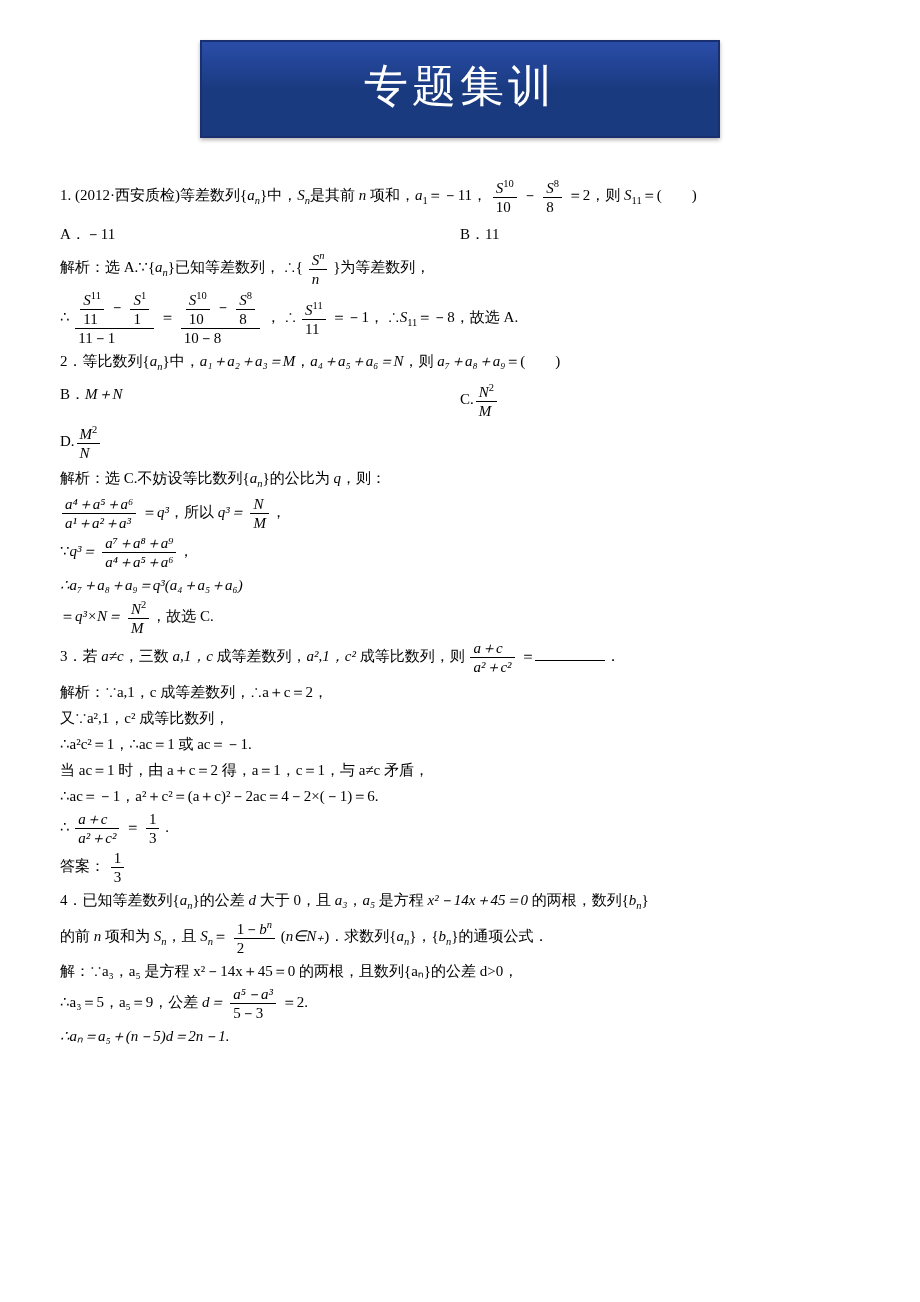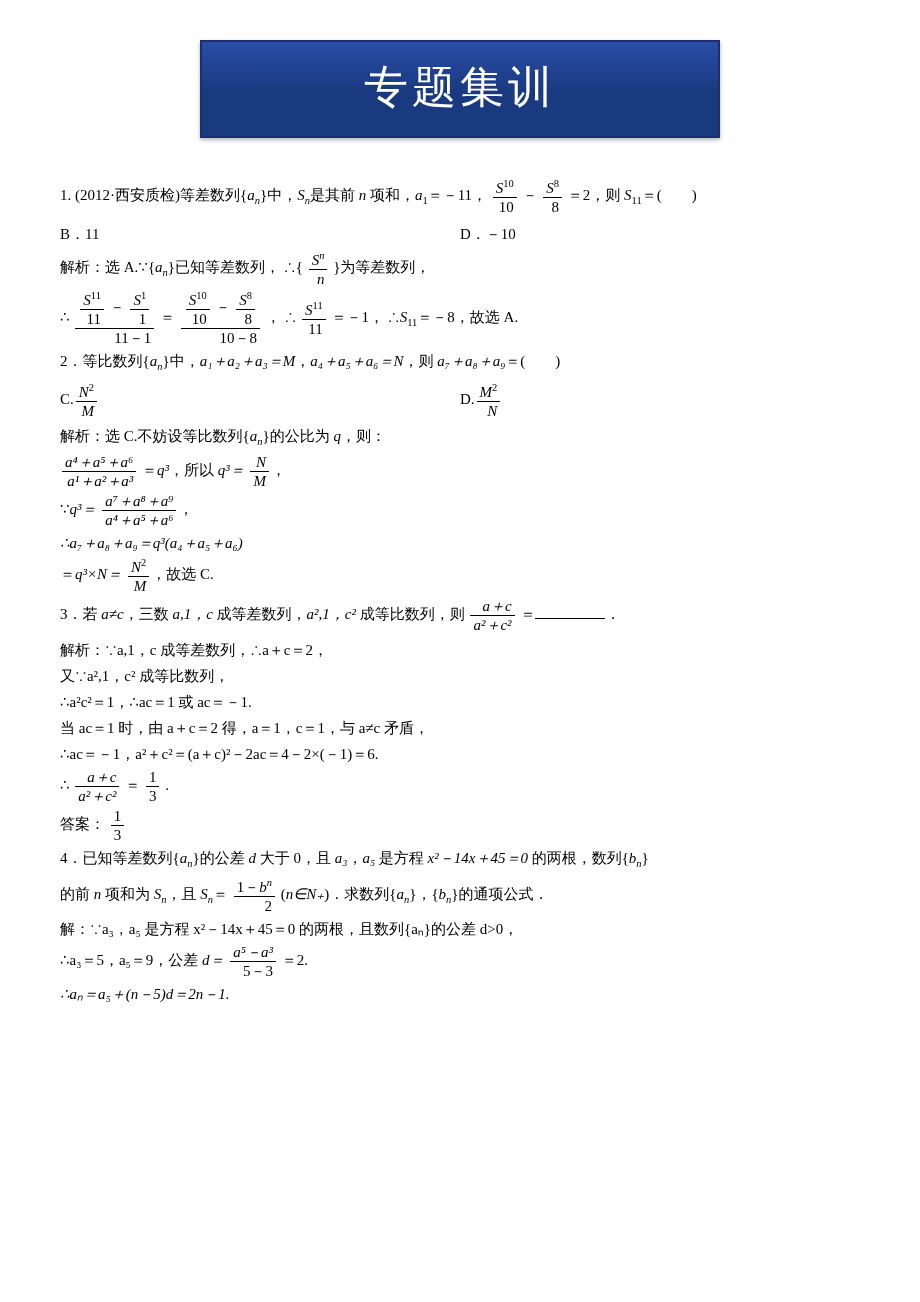--- a/index.html
+++ b/index.html
@@ -10,41 +10,41 @@
       padding: 40px 60px;
       background: #fff;
       color: #000;
       width: 800px;
     }
     .banner {
       background: linear-gradient(to bottom, #2a4da8 0%, #1a3a80 50%, #1a3a80 100%);
       color: #fff;
       text-align: center;
       font-size: 44px;
-      font-family: Liberation Sans, sans-serif;
+      font-family: Liberation Serif, serif;
       padding: 10px 0 14px 0;
       margin: 0 140px 40px 140px;
       border: 2px solid #1a2f70;
       box-shadow: 0 2px 4px rgba(0,0,0,0.3);
       letter-spacing: 4px;
     }
     .q { margin-bottom: 4px; }
     .ital { font-style: italic; }
     .choices {
       display: flex;
       flex-wrap: wrap;
     }
     .choices .col {
       width: 50%;
       margin: 2px 0;
     }
     .frac {
       display: inline-block;
       vertical-align: middle;
-      text-align: right;
+      text-align: left;
       margin: 0 2px;
     }
     .frac .num {
       display: block;
       border-bottom: 1px solid #000;
       padding: 0 3px;
       line-height: 1.2;
     }
     .frac .den {
       display: block;
@@ -68,22 +68,22 @@
 <div class="banner">专题集训</div>
 
 <div class="q">
   <span>1. (2012·西安质检)等差数列{</span><span class="ital">a</span><span class="ital sub">n</span><span>}中，</span><span class="ital">S</span><span class="ital sub">n</span><span>是其前 </span><span class="ital">n</span><span> 项和，</span><span class="ital">a</span><span class="sub">1</span><span>＝－11，</span>
   <span class="frac"><span class="num"><span class="ital">S</span><span class="sup">10</span></span><span class="den">10</span></span>
   <span>－</span>
   <span class="frac"><span class="num"><span class="ital">S</span><span class="sup">8</span></span><span class="den">8</span></span>
   <span>＝2，则 </span><span class="ital">S</span><span class="sub">11</span><span>＝(　　)</span>
 </div>
 <div class="choices">
+  <div class="col">A．－11</div>
   <div class="col">B．11</div>
-  <div class="col">D．－10</div>
 </div>
 <div class="line">
   <span>解析：选 A.∵{</span><span class="ital">a</span><span class="ital sub">n</span><span>}已知等差数列，  ∴{</span>
   <span class="frac"><span class="num"><span class="ital">S</span><span class="ital sup">n</span></span><span class="den ital">n</span></span>
   <span>}为等差数列，</span>
 </div>
 <div class="line">
   <span>∴</span>
   <span class="frac">
     <span class="num">
@@ -104,20 +104,21 @@
   </span>
   <span>，  ∴</span>
   <span class="frac"><span class="num"><span class="ital">S</span><span class="sup">11</span></span><span class="den">11</span></span>
   <span>＝－1，  ∴</span><span class="ital">S</span><span class="sub">11</span><span>＝－8，故选 A.</span>
 </div>
 
 <div class="q">
   <span>2．等比数列{</span><span class="ital">a</span><span class="ital sub">n</span><span>}中，</span><span class="ital">a₁＋a₂＋a₃＝M</span><span>，</span><span class="ital">a₄＋a₅＋a₆＝N</span><span>，则 </span><span class="ital">a₇＋a₈＋a₉</span><span>＝(　　)</span>
 </div>
 <div class="choices">
+  <div class="col"><span>B．</span><span class="ital">M＋N</span></div>
   <div class="col"><span>C.</span><span class="frac"><span class="num"><span class="ital">N</span><span class="sup">2</span></span><span class="den ital">M</span></span></div>
   <div class="col"><span>D.</span><span class="frac"><span class="num"><span class="ital">M</span><span class="sup">2</span></span><span class="den ital">N</span></span></div>
 </div>
 <div class="line">
   <span>解析：选 C.不妨设等比数列{</span><span class="ital">a</span><span class="ital sub">n</span><span>}的公比为 </span><span class="ital">q</span><span>，则：</span>
 </div>
 <div class="line">
   <span class="frac"><span class="num ital">a⁴＋a⁵＋a⁶</span><span class="den ital">a¹＋a²＋a³</span></span>
   <span>＝</span><span class="ital">q³</span><span>，所以 </span><span class="ital">q³＝</span>
   <span class="frac"><span class="num ital">N</span><span class="den ital">M</span></span><span>，</span>

